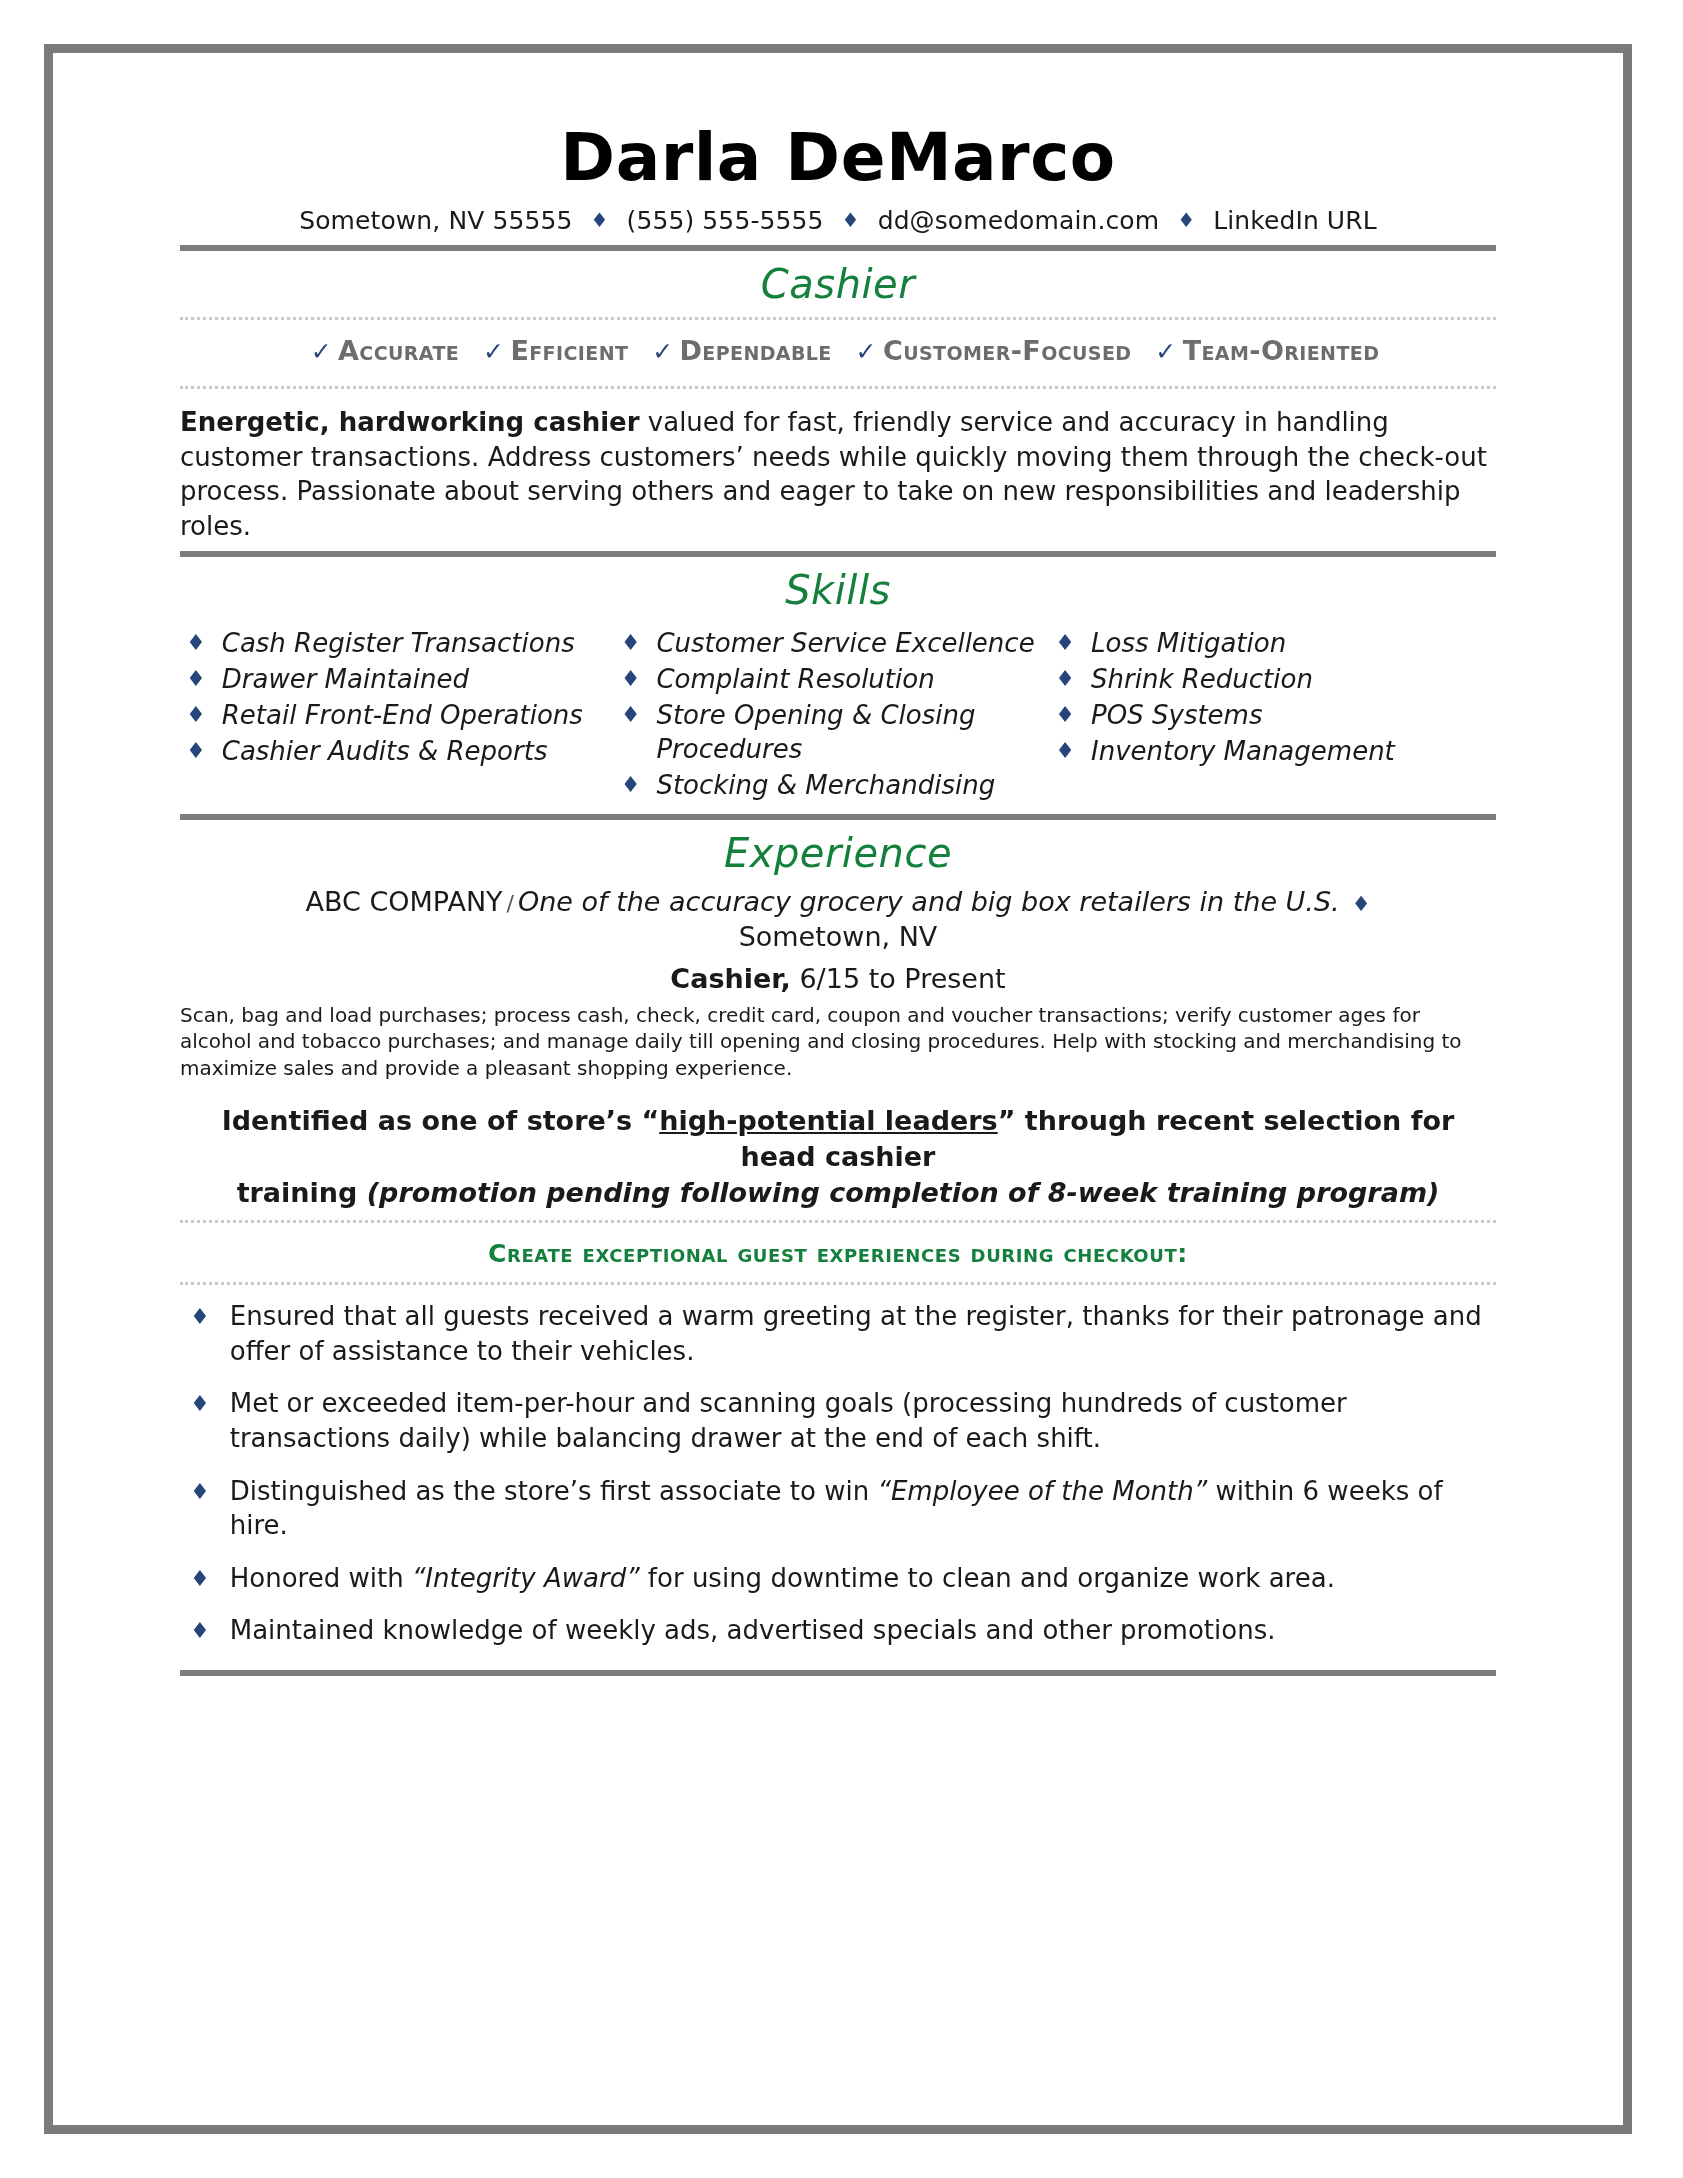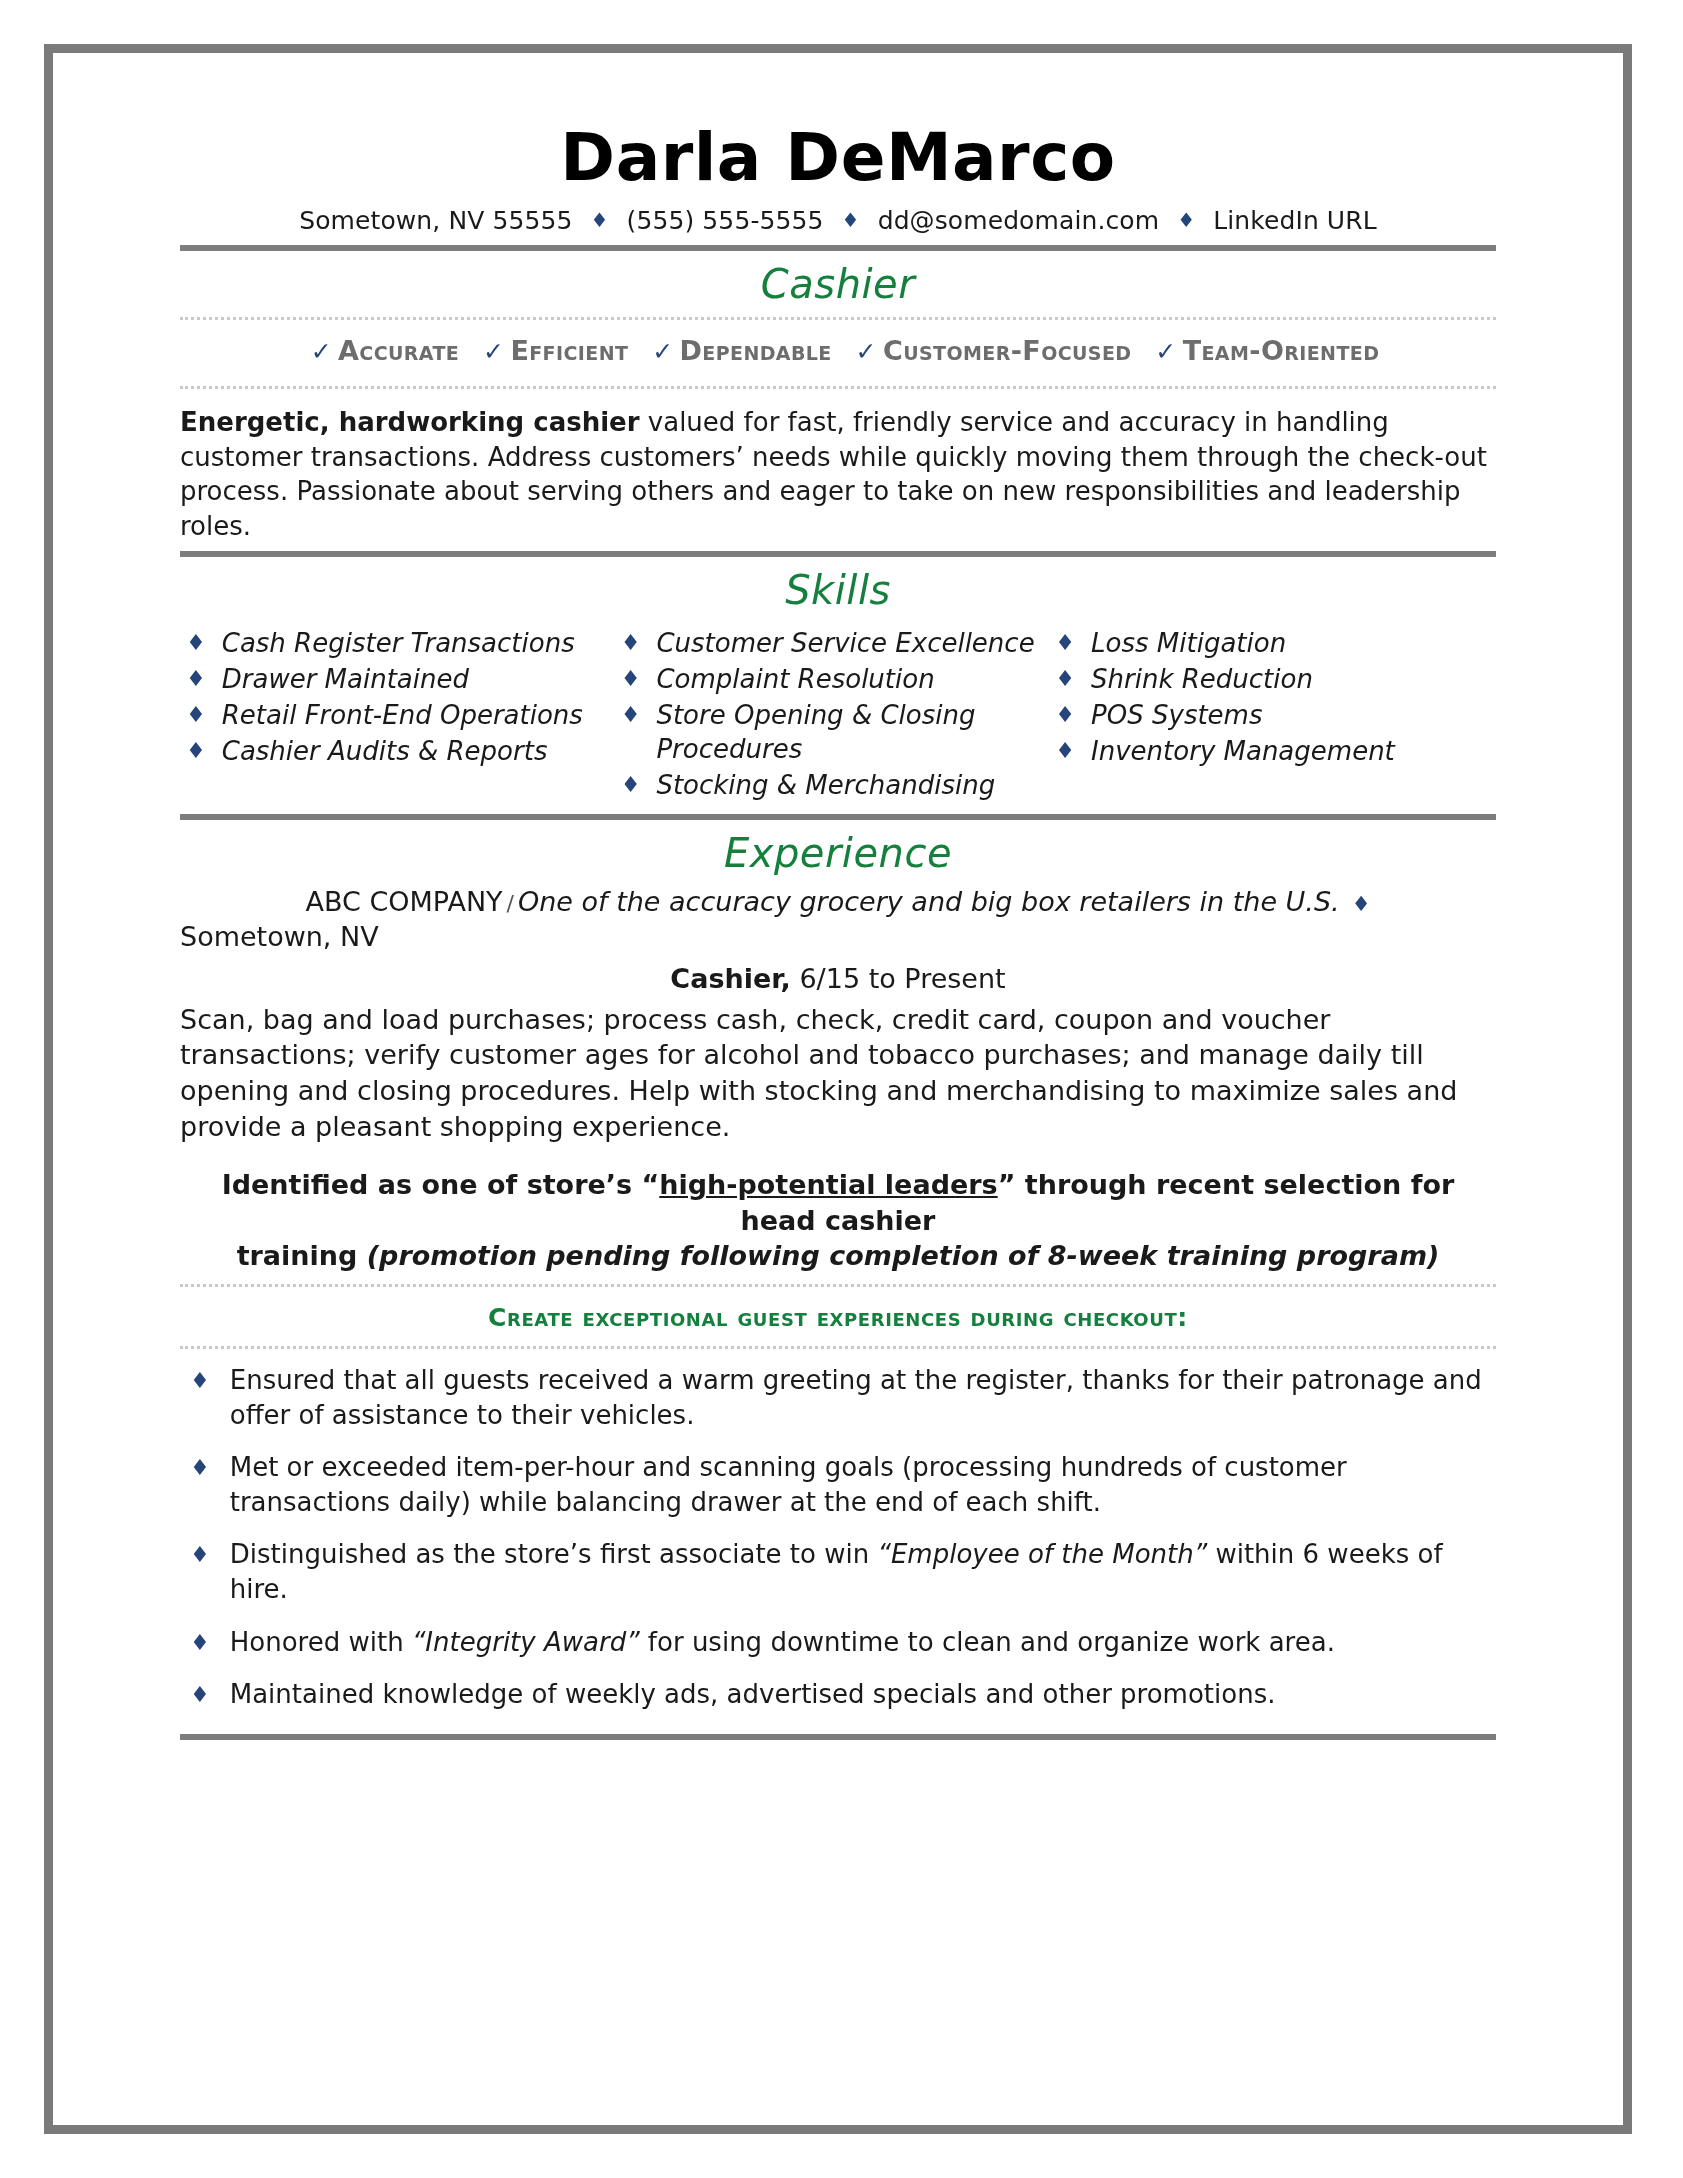--- a/index.html
+++ b/index.html
@@ -144,33 +144,33 @@
     text-align: center;
     font-size: 27px;
     line-height: 1.3;
     margin-top: 8px;
   }
   .job-line .company { color: #1a1a1a; }
   .job-line .slash { color: #555; font-size: 22px; padding: 0 4px; }
   .job-line .descr { font-style: italic; }
   .job-line .diamond { color: #26457a; font-size: 21px; padding-left: 12px; }
   .job-loc {
-    text-align: left;
+    text-align: center;
     font-size: 27px;
     line-height: 1.3;
   }
   .job-title {
     text-align: center;
     font-size: 27px;
     margin: 8px 0 8px 0;
   }
   .job-title b { font-weight: bold; }
 
   .job-body {
-    font-size: 27px;
+    font-size: 20px;
     line-height: 1.33;
     margin: 6px 0 6px 0;
   }
 
   .highlight {
     text-align: center;
     font-size: 27px;
     font-weight: bold;
     line-height: 1.32;
     margin: 22px 0 8px 0;

